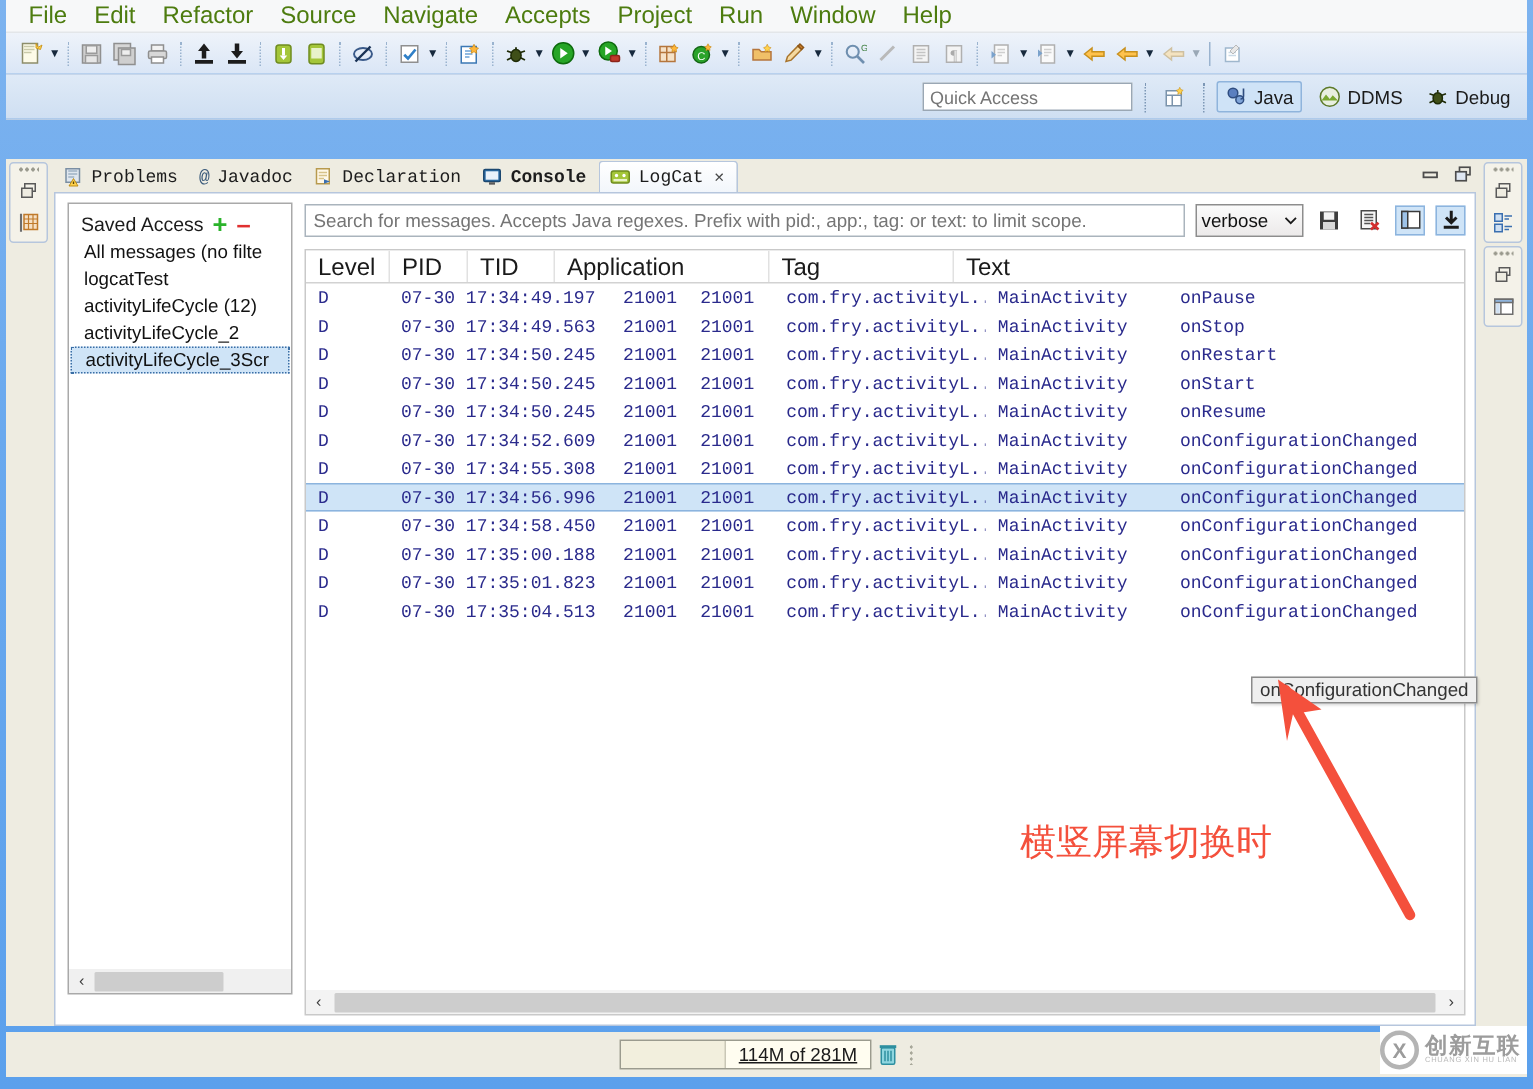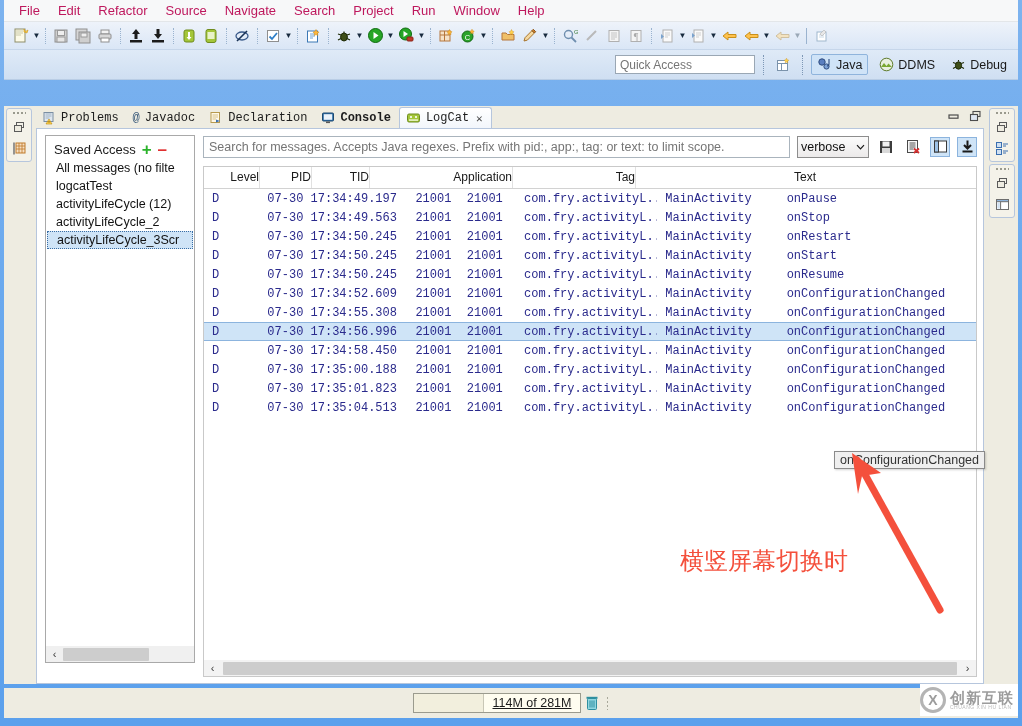--- a/index.html
+++ b/index.html
@@ -41,21 +41,21 @@
   .winbtn.close { width:46px;height:22px;background:#c9504f;color:#fff;border-radius:2px;border:1px solid #a33b3b; }
   .minglyph{display:block;width:11px;height:2px;background:#13314e;}
   .maxglyph{display:block;width:11px;height:9px;border:2px solid #13314e;}
 
   
   #menubar {
     height:22px; background:#f7f8f9; border-bottom:1px solid #e3e6e9;
     display:flex; align-items:center; padding-left:6px;
     margin:0 4px; 
   }
-  .menu-item { padding:2px 9px; font-size:13px; color:#be185d; }
+  .menu-item { padding:2px 9px; font-size:16px; color:#4d7c0f; }
 
   
   #toolbar {
     height:28px; margin:0 4px;
     background:linear-gradient(to bottom,#eef3fa,#dae6f6);
     display:flex; align-items:center; padding-left:6px; gap:0px;
     border-bottom:1px solid #c6d6ea;
   }
   .tb { width:22px;height:22px;display:inline-flex;align-items:center;justify-content:center;position:relative; }
   .tb svg{display:block;}
@@ -155,21 +155,21 @@
     width:72px;height:22px;border:1px solid #8d8d8d;background:linear-gradient(to bottom,#fbfbfb,#eceaea);
     font-size:12.5px;color:#111;padding:1px 3px;
     display:flex;align-items:center;justify-content:space-between;
   }
   .logbtn{width:20px;height:20px;display:flex;align-items:center;justify-content:center;}
   .logbtn.on{background:#cfe4f7;border:1px solid #8cb4de;}
 
   
   #table{position:absolute;left:0;right:0;top:31px;bottom:0;border:1px solid #c9c9c9;background:#fff;overflow:hidden;}
   #thead{display:flex;height:22px;border-bottom:1px solid #d2d2d2;background:#fff;}
-  .th{font-size:12px;color:#1a1a1a;padding:3px 0 0 8px;border-right:1px solid #e1e1e1;text-align:right;}
+  .th{font-size:16px;color:#1a1a1a;padding:3px 0 0 8px;border-right:1px solid #e1e1e1;}
   #tbody{position:absolute;left:0;right:0;top:22px;bottom:17px;overflow:hidden;}
   .row{display:flex;height:19px;align-items:center;
        font-family:"Liberation Mono", monospace;font-size:12px;color:#2a2a8c;}
   .row.selected{background:#cfe4f7;border-top:1px solid #8cb4de;border-bottom:1px solid #8cb4de;height:19px;}
   .cell{padding-left:8px;overflow:hidden;white-space:nowrap;}
   #tbl-hscroll{position:absolute;left:0;right:0;bottom:0;height:16px;background:#f3f3f3;display:flex;align-items:center;}
 
   
   #tooltip{
     position:absolute;left:797px;top:322px;
@@ -218,21 +218,21 @@
 
 <div id="window">
 
 
   <div id="menubar">
     <div class="menu-item">File</div>
     <div class="menu-item">Edit</div>
     <div class="menu-item">Refactor</div>
     <div class="menu-item">Source</div>
     <div class="menu-item">Navigate</div>
-    <div class="menu-item">Search</div>
+    <div class="menu-item">Accepts</div>
     <div class="menu-item">Project</div>
     <div class="menu-item">Run</div>
     <div class="menu-item">Window</div>
     <div class="menu-item">Help</div>
   </div>
 
   <div id="toolbar">
     <div class="tb">
       <svg width="17" height="17" viewBox="0 0 17 17">
           <rect x="2" y="2" width="10" height="13" fill="#fdfbe8" stroke="#8d8d6a"></rect>

